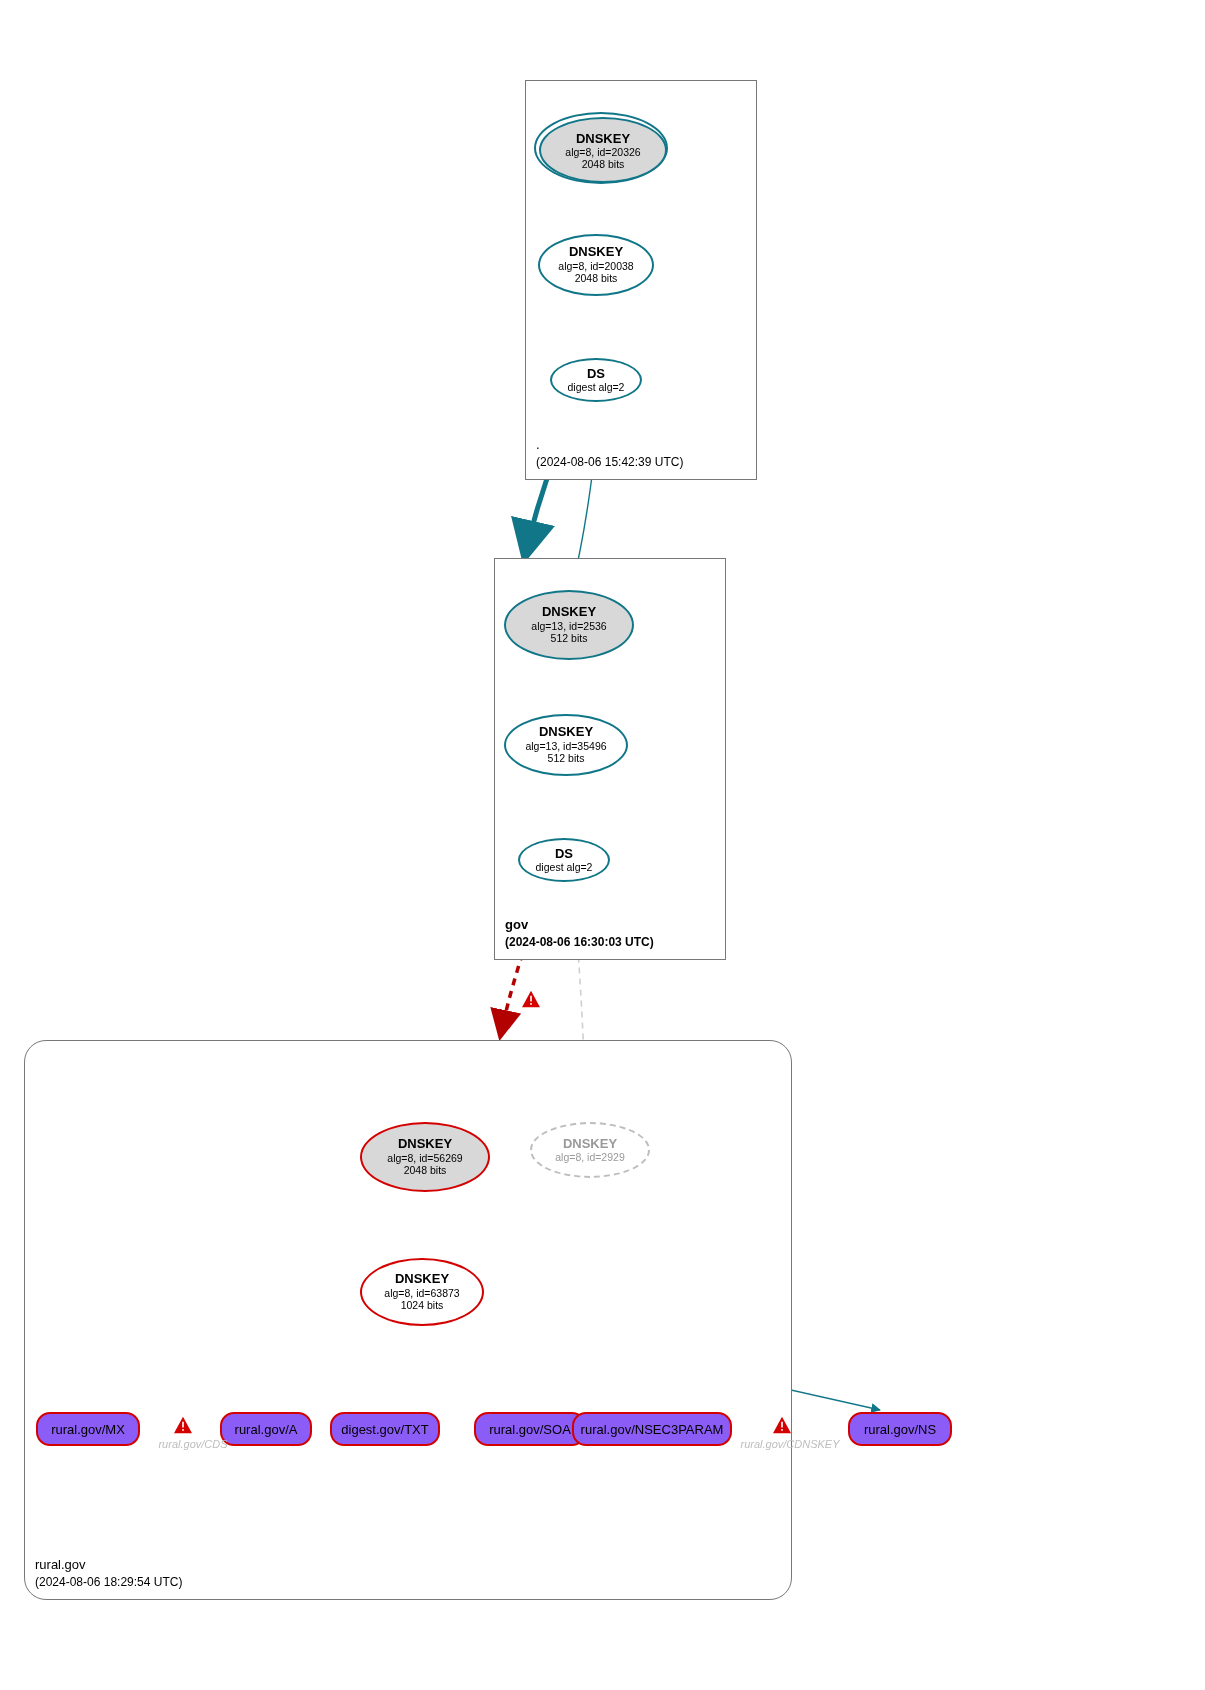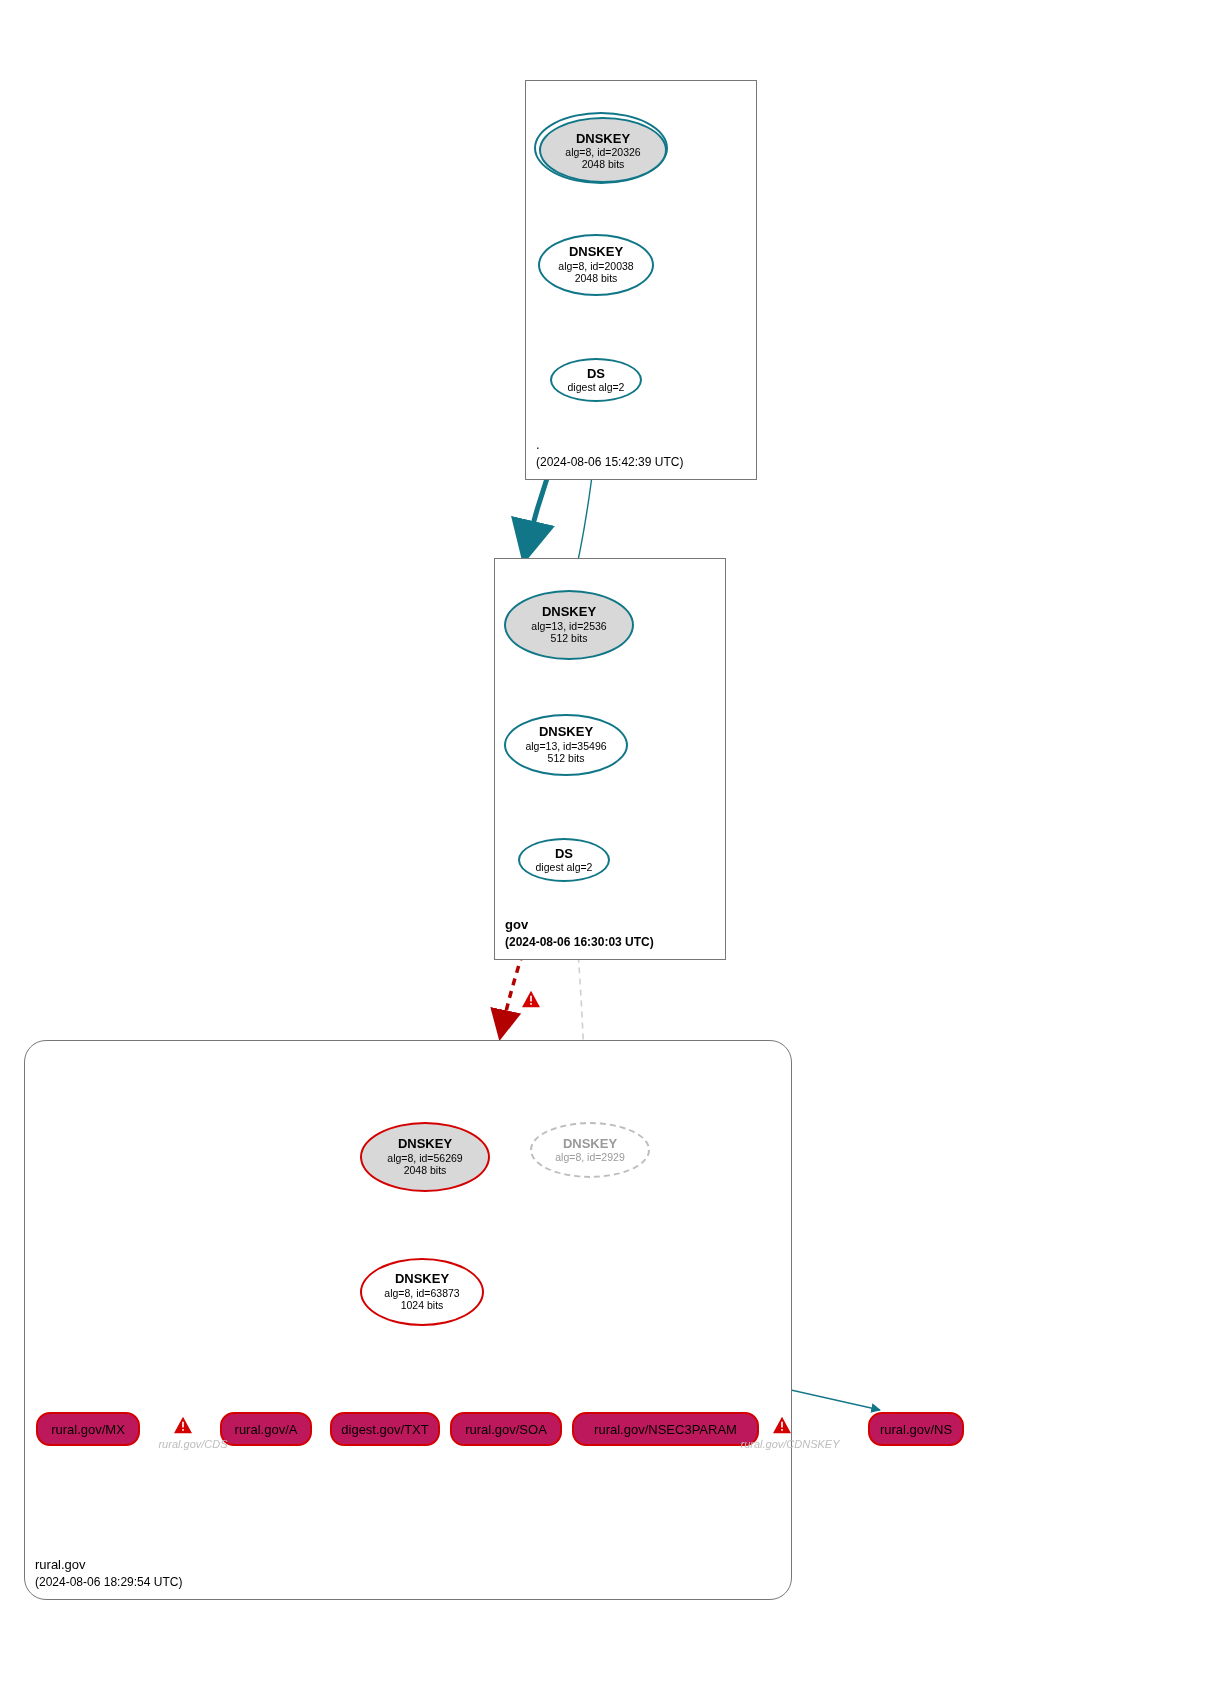--- a/index.html
+++ b/index.html
@@ -58,21 +58,21 @@
     align-items: center; justify-content: center;
     text-align: center;
   }
   .fill-gray { background: #d8d8d8; }
   .ttl { font-size: 13px; font-weight: 700; }
   .sub { font-size: 10.5px; }
   .rr {
     position: absolute;
     border: 2px solid #d40000;
     border-radius: 14px;
-    background: #be185d;
+    background: #8b5cf6;
     display: flex;
     align-items: center;
     justify-content: center;
     font-size: 13px;
     color: #000;
     box-sizing: border-box;
     height: 34px;
     padding: 0 10px;
   }
   .ghost-label {
@@ -204,23 +204,23 @@
 </div>
 <div class="node ellipse-red" style="left:360px; top:1258px; width:124px; height:68px;">
   <span class="ttl">DNSKEY</span>
   <span class="sub">alg=8, id=63873</span>
   <span class="sub">1024 bits</span>
 </div>
 
 <div class="rr" style="left:36px;  top:1412px; width:104px;">rural.gov/MX</div>
 <div class="rr" style="left:220px; top:1412px; width:92px;">rural.gov/A</div>
 <div class="rr" style="left:330px; top:1412px; width:110px;">digest.gov/TXT</div>
-<div class="rr" style="left:450px; top:1412px; width:112px;">rural.gov/SOA</div>
-<div class="rr" style="left:572px; top:1412px; width:187px;">rural.gov/NSEC3PARAM</div>
-<div class="rr" style="left:868px; top:1412px; width:96px;">rural.gov/NS</div>
+<div class="rr" style="left:474px; top:1412px; width:112px;">rural.gov/SOA</div>
+<div class="rr" style="left:572px; top:1412px; width:160px;">rural.gov/NSEC3PARAM</div>
+<div class="rr" style="left:848px; top:1412px; width:104px;">rural.gov/NS</div>
 
 <div class="ghost-label" style="left:148px; top:1438px; width:90px;">rural.gov/CDS</div>
 <div class="ghost-label" style="left:730px; top:1438px; width:120px;">rural.gov/CDNSKEY</div>
 
 <div class="warn-icon" style="left:521px; top:990px;">
   <svg viewBox="0 0 24 22">
       <path d="M12 1 L23 21 L1 21 Z" fill="#d40000"></path>
       <rect x="11" y="7" width="2" height="7" fill="#fff"></rect>
       <rect x="11" y="16" width="2" height="2" fill="#fff"></rect>
     </svg>

